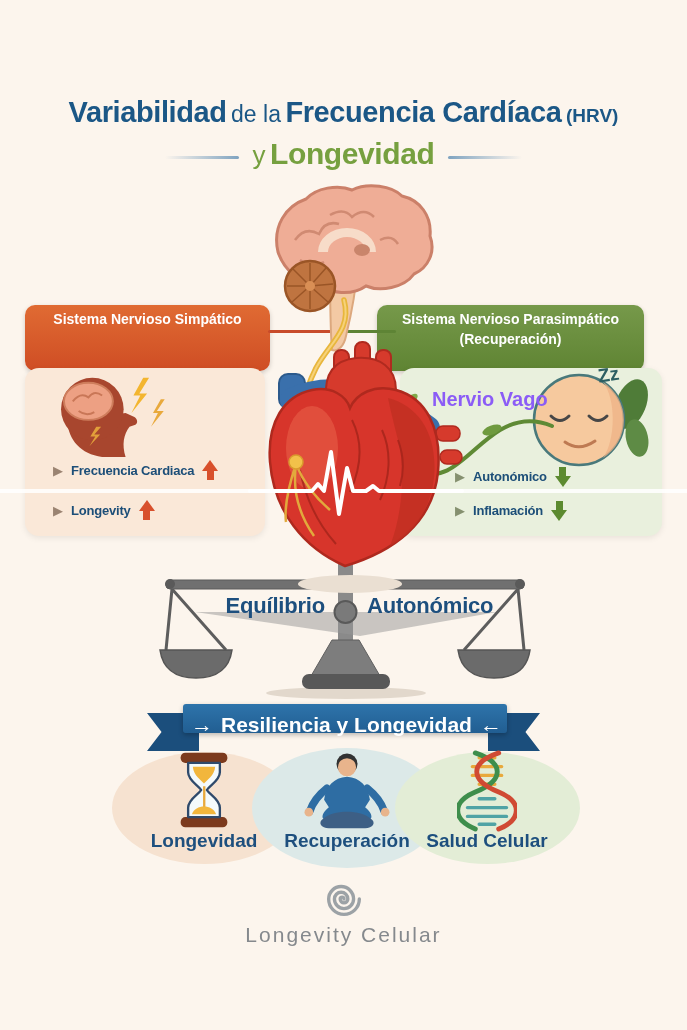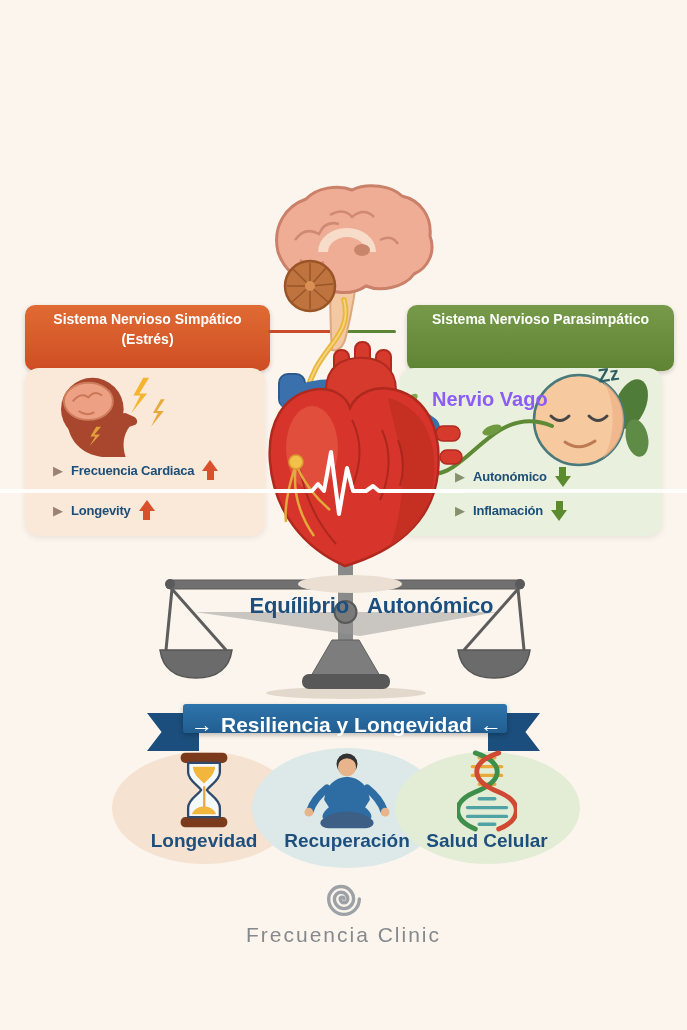--- a/index.html
+++ b/index.html
@@ -16,21 +16,21 @@
   .t2 .g-l{color:#76A03F;font-size:26px;font-weight:normal;}
   .t2 .g-b{color:#76A03F;font-size:30px;font-weight:bold;letter-spacing:-0.4px;}
   .dash{display:inline-block;width:74px;height:3px;border-radius:2px;vertical-align:middle;margin:0 14px 4px 14px;}
   .dash.left{background:linear-gradient(90deg,rgba(127,163,192,0),#7FA3C0);}
   .dash.right{background:linear-gradient(90deg,#7FA3C0,rgba(127,163,192,0));}
 
   
   .banner{position:absolute;top:305px;height:66px;border-radius:10px;color:#fff;text-align:center;
           font-weight:bold;font-size:14px;line-height:1.4;padding-top:5px;box-shadow:0 2px 5px rgba(0,0,0,.18);}
   .banner.symp{left:25px;width:245px;background:linear-gradient(180deg,#E06B33,#CF4D24);}
-  .banner.para{left:407px;width:267px;background:linear-gradient(180deg,#76994A,#5F8433);}
+  .banner.para{left:377px;width:267px;background:linear-gradient(180deg,#76994A,#5F8433);}
   .connector{position:absolute;top:330px;height:3px;border-radius:2px;}
   .connector.red{left:268px;width:72px;background:#C84B2A;}
   .connector.green{left:346px;width:50px;background:#5E8435;}
 
   
   .panel{position:absolute;top:368px;height:168px;border-radius:14px;box-shadow:0 2px 6px rgba(0,0,0,.08);}
   .panel.symp{left:25px;width:240px;background:#FAE8D8;}
   .panel.para{left:400px;width:262px;background:#E9F0DD;}
   .item{position:absolute;display:flex;align-items:center;white-space:nowrap;}
   .bullet{font-size:13px;margin-right:8px;}
@@ -50,21 +50,21 @@
   .zzz{position:absolute;left:598px;top:364px;color:#2D5F63;font-weight:bold;font-size:19px;transform:rotate(-8deg);}
 
   
   .ecg-line{position:absolute;left:0;top:489px;width:687px;height:4px;background:rgba(255,255,255,.85);}
 
   
   .art{position:absolute;left:0;top:0;width:687px;height:1030px;pointer-events:none;}
 
   
   .scale-label{position:absolute;top:593px;color:#1D4F7E;font-weight:bold;font-size:22px;letter-spacing:-0.2px;}
-  .scale-label.left{left:170px;width:155px;text-align:right;margin-left:24px;}
+  .scale-label.left{left:170px;width:155px;text-align:right;}
   .scale-label.right{left:367px;width:170px;text-align:left;}
 
   
   .ribbon-fold{position:absolute;top:713px;width:52px;height:38px;background:#1B4E7C;}
   .ribbon-fold.l{left:147px;clip-path:polygon(0 0,100% 0,100% 100%,0 100%,28% 50%);}
   .ribbon-fold.r{left:488px;clip-path:polygon(0 0,100% 0,72% 50%,100% 100%,0 100%);}
   .ribbon-main{position:absolute;left:183px;top:704px;width:324px;height:29px;border-radius:3px;
                background:linear-gradient(180deg,#2E74AB,#215E92);box-shadow:0 2px 5px rgba(0,0,0,.25);
                color:#fff;font-weight:bold;font-size:21px;text-align:center;line-height:42px;white-space:nowrap;}
   .ribbon-main .ar{font-size:22px;padding:0 8px;}
@@ -82,27 +82,39 @@
   .logo{position:absolute;left:0;top:876px;width:687px;text-align:center;}
   .logo-row{display:flex;justify-content:center;align-items:center;gap:7px;}
   .brand{color:#2A5F8E;font-weight:bold;font-size:44px;letter-spacing:-1px;}
   .tagline{margin-top:1px;color:#85898D;font-size:21px;letter-spacing:2px;}
 </style>
 </head>
 <body>
 
 <div class="canvas">
 
+  <div class="title">
+    <div class="t1">
+      <span class="b">Variabilidad</span>
+      <span class="l">de la</span>
+      <span class="b">Frecuencia Cardíaca</span>
+      <span class="s">(HRV)</span>
+    </div>
+    <div class="t2">
+      <span class="dash left"></span><span class="g-l">y</span>
+      <span class="g-b">Longevidad</span><span class="dash right"></span>
+    </div>
+  </div>
 
   <div class="banner symp">
     <div>Sistema Nervioso Simpático</div>
-    <div>(Estrés)</div>
   </div>
   <div class="banner para">
     <div>Sistema Nervioso Parasimpático</div>
+    <div>(Recuperación)</div>
   </div>
   <div class="connector red"></div>
   <div class="connector green"></div>
 
   <div class="panel symp">
     <svg class="abs" style="left:15px;top:2px" width="135" height="90" viewBox="0 0 135 92">
       <g>
         <path d="M 26 52 C 28 72 40 86 62 89 L 86 89 C 82 76 84 66 90 58 L 96 56 C 99 54 98 50 95 48 L 86 44 Z" fill="#A8462E"></path>
         <circle cx="52" cy="40" r="32" fill="#A8462E"></circle>
         <ellipse cx="48" cy="32" rx="25" ry="19" fill="#EDA083" stroke="#CE7D5C" stroke-width="2"></ellipse>
@@ -275,16 +287,16 @@
   <div class="outcome-label ol1">Longevidad</div>
   <div class="outcome-label ol3">Salud Celular</div>
   <div class="outcome-label ol2">Recuperación</div>
 
   <div class="logo">
     <div class="logo-row">
       <svg width="46" height="46" viewBox="0 0 48 48">
         <path d="M 40 24 A 16 16 0 1 1 8 24 A 13 13 0 1 1 34 24 A 10 10 0 1 1 14 24 A 7 7 0 1 1 28 24 A 4 4 0 1 1 20 24 A 2 2 0 1 1 24 24" stroke="#9CA2A6" stroke-width="3.5" fill="none" stroke-linecap="round"></path>
       </svg>
     </div>
-    <div class="tagline">Frecuencia Clinic</div>
+    <div class="tagline">Longevity Celular</div>
   </div>
 
 </div>
 
 </body></html>

